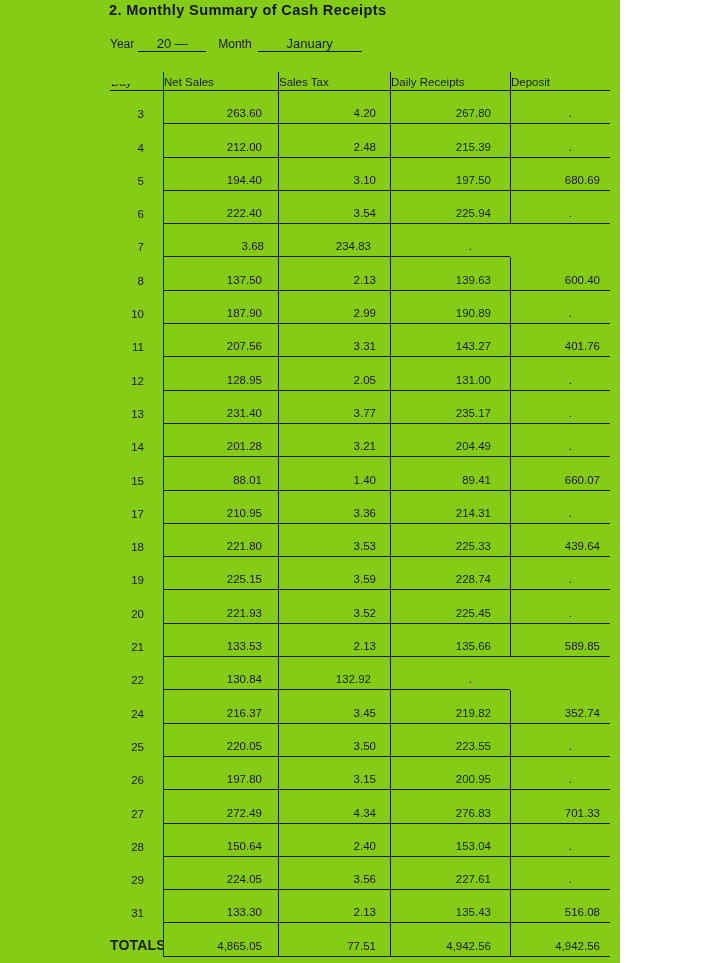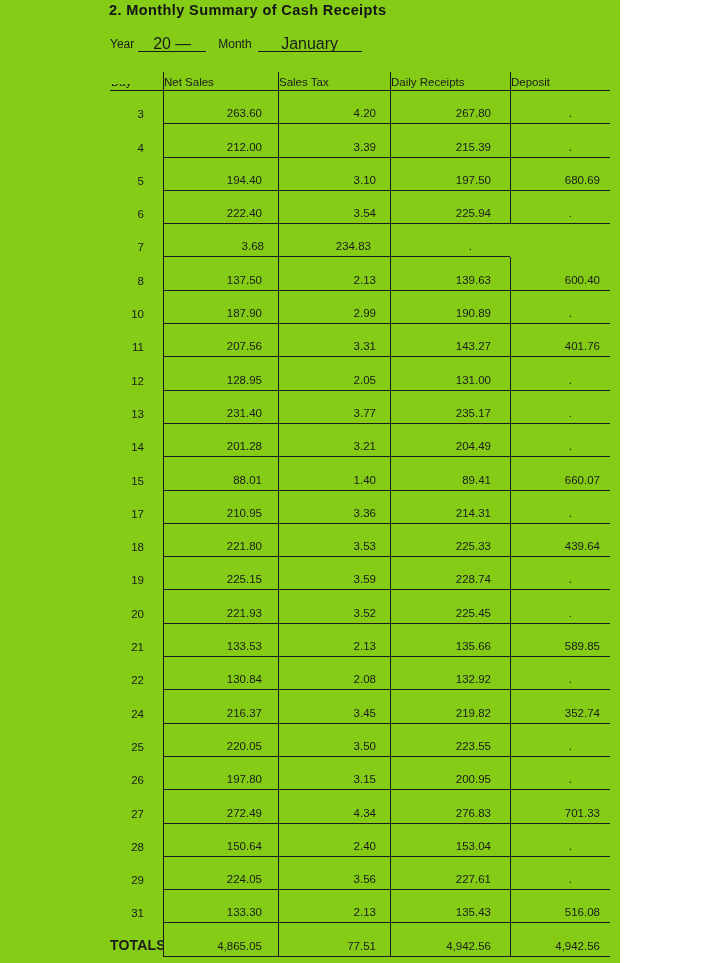--- a/index.html
+++ b/index.html
@@ -33,21 +33,21 @@
     font-size: 12px;
     height: 17px;
     white-space: nowrap;
   }
   .form-label { display: inline-block; vertical-align: bottom; padding-bottom: 1px; }
   .blank {
     display: inline-block;
     vertical-align: bottom;
     border-bottom: 1px solid #1b1b1b;
     text-align: center;
-    font-size: 16px;
+    font-size: 13px;
     line-height: 15px;
   }
   .year-blank  { width: 68px;  margin-left: 4px;  margin-right: 12px; }
   .month-blank { width: 104px; margin-left: 6px; }
 
   .table {
     position: absolute;
     left: 110px;
     top: 72px;
     width: 500px;
@@ -117,21 +117,21 @@
         <div class="row body-row">
     <div class="cell day-cell">3</div>
     <div class="cell val sep net">263.60</div>
     <div class="cell val sep tax">4.20</div>
     <div class="cell val sep receipts">267.80</div>
     <div class="cell val sep deposit dot">.</div>
   </div>
         <div class="row body-row">
     <div class="cell day-cell">4</div>
     <div class="cell val sep net">212.00</div>
-    <div class="cell val sep tax">3.39</div>
+    <div class="cell val sep tax">2.48</div>
     <div class="cell val sep receipts">215.39</div>
     <div class="cell val sep deposit dot">.</div>
   </div>
         <div class="row body-row">
     <div class="cell day-cell">5</div>
     <div class="cell val sep net">194.40</div>
     <div class="cell val sep tax">3.10</div>
     <div class="cell val sep receipts">197.50</div>
     <div class="cell val sep deposit">680.69</div>
   </div>
@@ -228,21 +228,20 @@
         <div class="row body-row">
     <div class="cell day-cell">21</div>
     <div class="cell val sep net">133.53</div>
     <div class="cell val sep tax">2.13</div>
     <div class="cell val sep receipts">135.66</div>
     <div class="cell val sep deposit">589.85</div>
   </div>
         <div class="row body-row">
     <div class="cell day-cell">22</div>
     <div class="cell val sep net">130.84</div>
-    <div class="cell val sep tax">2.08</div>
     <div class="cell val sep receipts">132.92</div>
     <div class="cell val sep deposit dot">.</div>
   </div>
         <div class="row body-row">
     <div class="cell day-cell">24</div>
     <div class="cell val sep net">216.37</div>
     <div class="cell val sep tax">3.45</div>
     <div class="cell val sep receipts">219.82</div>
     <div class="cell val sep deposit">352.74</div>
   </div>

